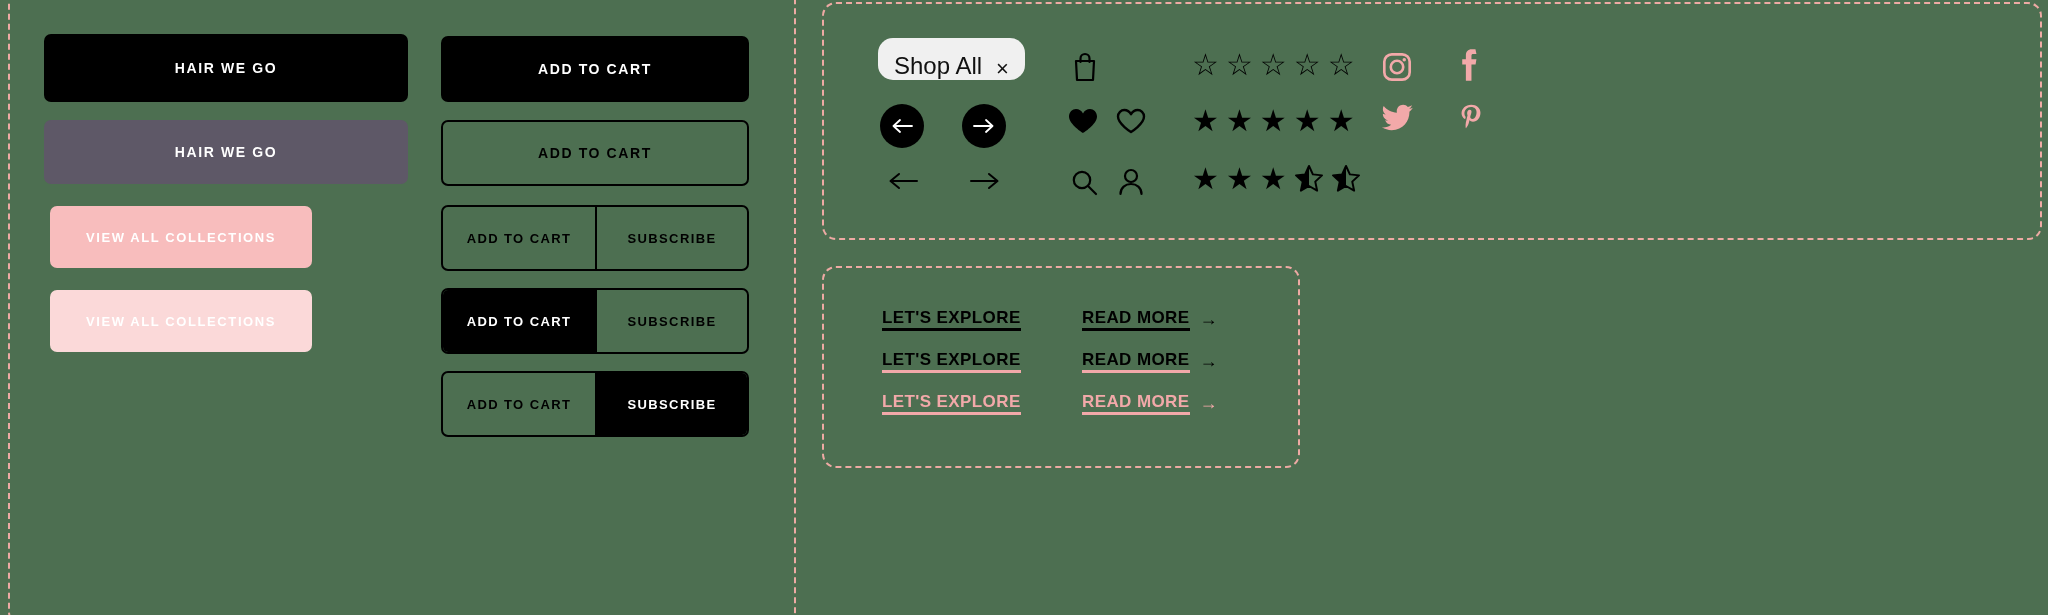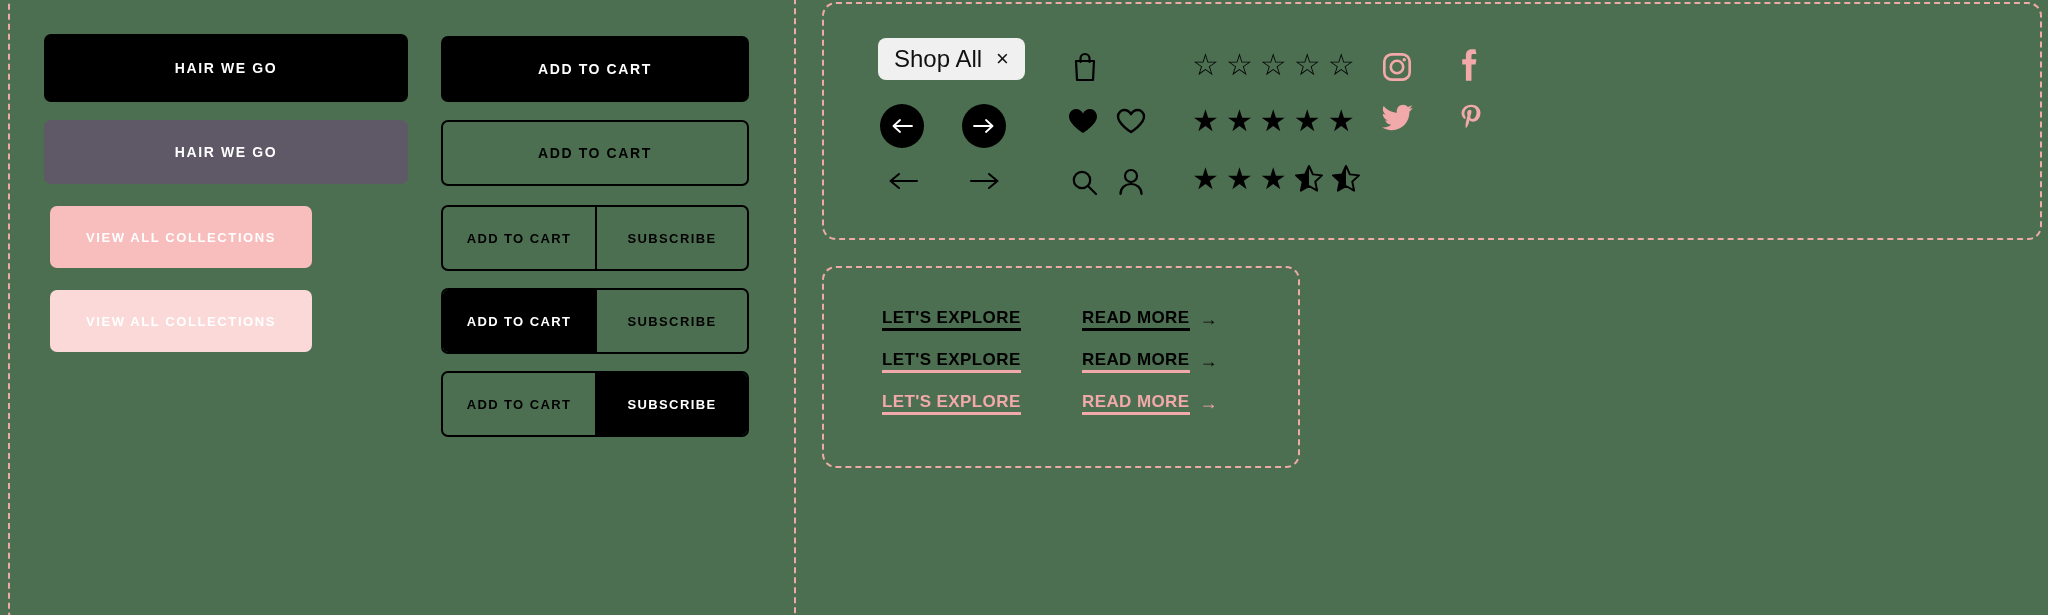--- a/index.html
+++ b/index.html
@@ -75,24 +75,24 @@
   .split .half + .half { border-left: 2px solid #000; }
   #split-1 { top: 205px; }
   #split-2 { top: 288px; }
   #split-3 { top: 371px; }
 
   
   .chip {
     position: absolute;
     left: 878px; top: 38px;
     height: 42px;
-    display: flex; align-items: center; gap: 14px;
+    display: flex; align-items: flex-end; gap: 14px;
     padding: 0 16px;
     background: #f0f0f0;
-    border-radius: 8px;
+    border-radius: 15px;
     font-size: 24px;
     color: #111;
     font-weight: 400;
   }
   .chip .x { font-size: 22px; line-height: 1; cursor: pointer; }
 
   .circle-btn {
     position: absolute;
     width: 44px; height: 44px;
     border-radius: 50%;

